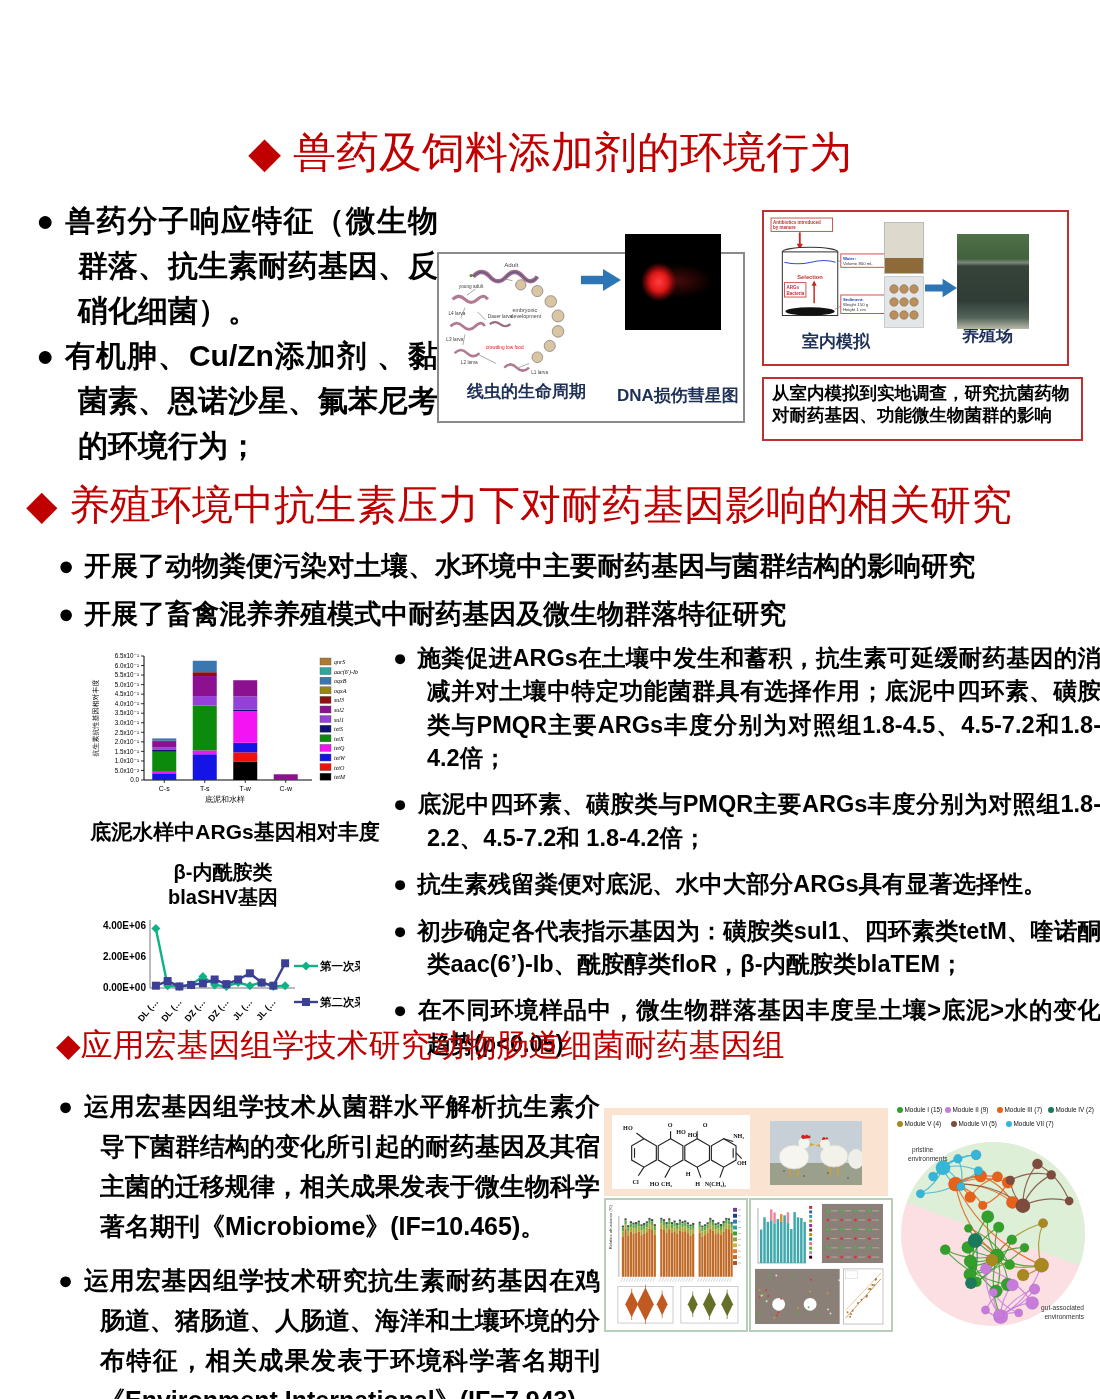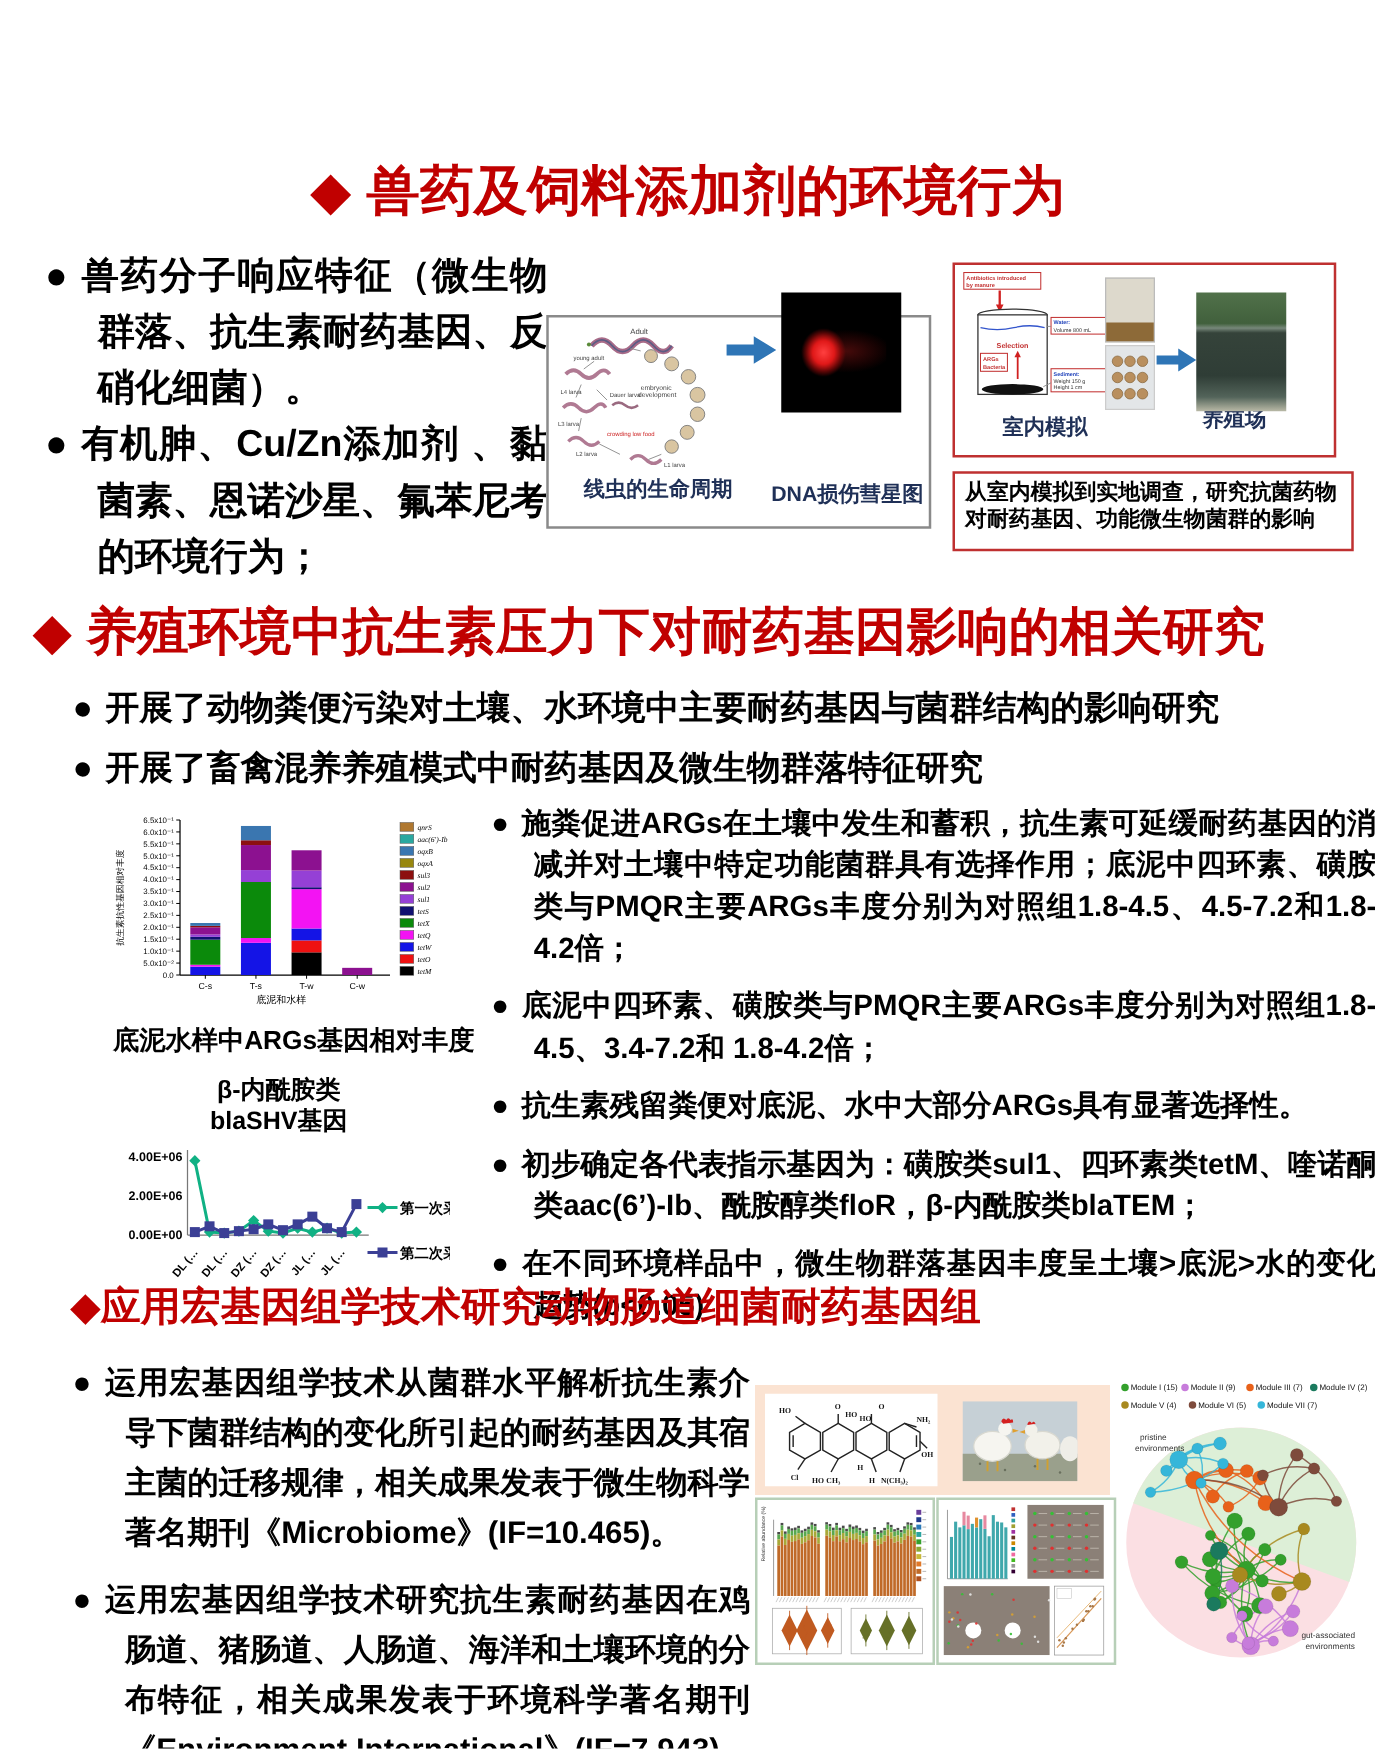--- a/index.html
+++ b/index.html
@@ -1,19 +1,19 @@
 <!DOCTYPE html>
 <html><head>
 <meta charset="utf-8">
 <style>
   html,body{margin:0;padding:0;background:#fff;}
   .canvas{position:relative;width:1100px;height:1399px;background:#fff;overflow:hidden;
           font-family:"Liberation Sans","DejaVu Sans",sans-serif;color:#000;}
   .abs{position:absolute;}
-  .sec-title{position:absolute;color:#c00000;font-weight:bold;white-space:nowrap;}
+  .sec-title{position:absolute;color:#c00000;font-weight:normal;white-space:nowrap;}
   #title1{left:0;right:0;top:124px;text-align:center;font-size:43px;}
   #title2{left:26px;top:478px;font-size:41px;}
   #title3{left:56px;top:1024px;font-size:32px;}
   .diamond{color:#c00000;}
   .bullets{position:absolute;font-weight:bold;}
   .bullets p{margin:0;padding-left:42px;text-indent:-42px;text-align:justify;}
   .dot{margin-right:10px;}
   #s1-bullets{left:36px;top:198px;width:402px;font-size:30px;line-height:1.5;}
   #s2-b1{left:58px;top:548px;font-size:27px;font-weight:bold;}
   #s2-b2{left:58px;top:596px;font-size:27px;font-weight:bold;}
@@ -262,21 +262,21 @@
         <rect x="234" y="113.6" width="11" height="7" fill="#ee1111" stroke="#555" stroke-width="0.4"></rect>
         <text x="248" y="119.6" font-size="6" font-style="italic" font-family="Liberation Serif,serif" fill="#000">tetO</text>
         <rect x="234" y="123.19999999999999" width="11" height="7" fill="#000000" stroke="#555" stroke-width="0.4"></rect>
         <text x="248" y="129.2" font-size="6" font-style="italic" font-family="Liberation Serif,serif" fill="#000">tetM</text>
       </svg>
   </div>
   <div id="barcap">底泥水样中ARGs基因相对丰度</div>
 
   <div id="findings" class="abs">
     <p><span class="dot">●</span><span>施粪促进ARGs在土壤中发生和蓄积，抗生素可延缓耐药基因的消减并对土壤中特定功能菌群具有选择作用；底泥中四环素、磺胺类与PMQR主要ARGs丰度分别为对照组1.8-4.5、4.5-7.2和1.8-4.2倍；</span></p>
-    <p><span class="dot">●</span><span>底泥中四环素、磺胺类与PMQR主要ARGs丰度分别为对照组1.8-4.5、3.4-7.2和 1.8-4.2倍；</span></p>
+    <p><span class="dot">●</span><span>底泥中四环素、磺胺类与PMQR主要ARGs丰度分别为对照组1.8-2.2、4.5-7.2和 1.8-4.2倍；</span></p>
     <p><span class="dot">●</span><span>抗生素残留粪便对底泥、水中大部分ARGs具有显著选择性。</span></p>
     <p><span class="dot">●</span><span>初步确定各代表指示基因为：磺胺类sul1、四环素类tetM、喹诺酮类aac(6’)-Ib、酰胺醇类floR，β-内酰胺类blaTEM；</span></p>
     <p><span class="dot">●</span><span>在不同环境样品中，微生物群落基因丰度呈土壤&gt;底泥&gt;水的变化趋势(p&lt;0.05)</span></p>
   </div>
 
   <div id="linechart">
     <div id="linetitle">
       <div>β-内酰胺类</div>
       <div>blaSHV基因</div>
     </div>

